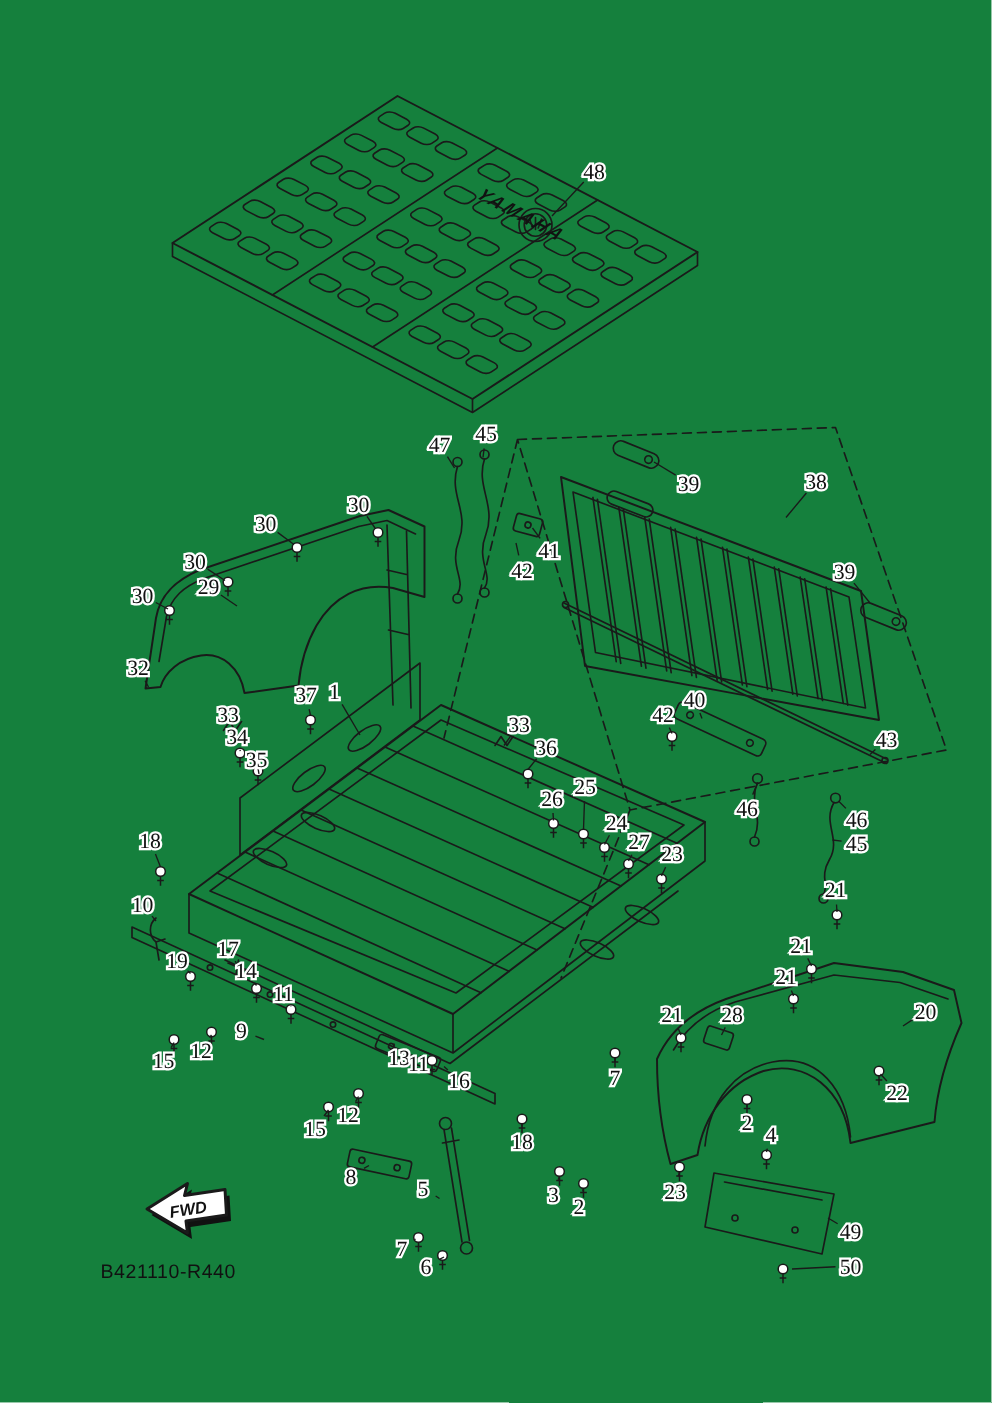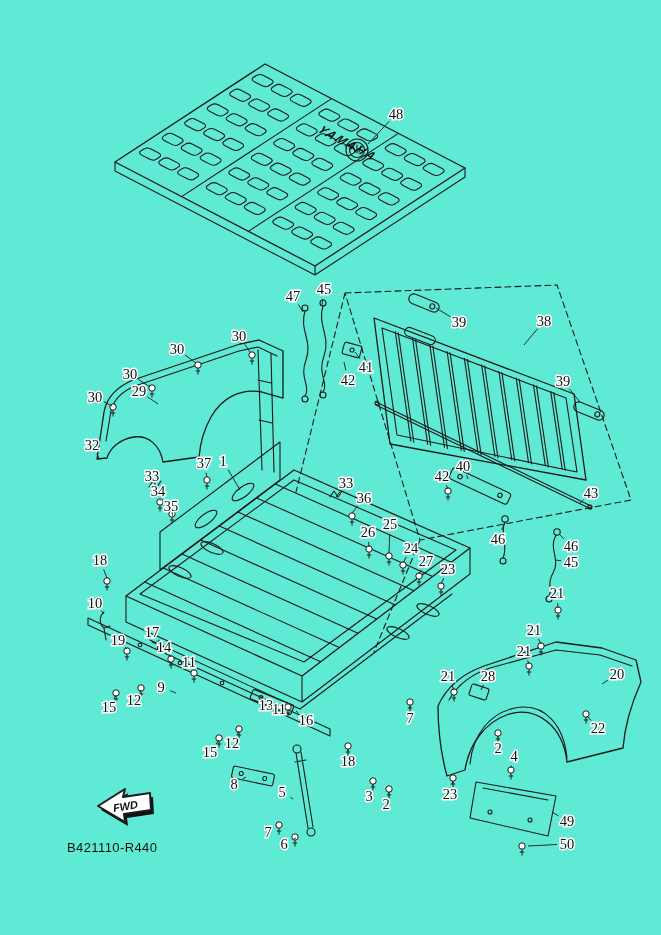--- a/index.html
+++ b/index.html
@@ -1,16 +1,16 @@
 <!DOCTYPE html>
 <html><head>
 <meta charset="utf-8">
 <style>
   html,body{margin:0;padding:0;background:#fff;}
-  .stage{position:relative;width:661px;height:935px;background:#5eead4;overflow:hidden;}
+  .stage{position:relative;width:661px;height:935px;background:#15803d;overflow:hidden;}
   svg{display:block;}
   .dash{stroke-dasharray:6 4;}
   .code{font:13px "Liberation Sans",sans-serif;fill:#111;letter-spacing:.4px;}
   .fwd{font:italic 700 11px "Liberation Sans",sans-serif;fill:#111;text-anchor:middle;}
   .brand{font:700 12px "Liberation Sans",sans-serif;fill:#111;letter-spacing:2px;}
   #callout-layer text{font:14.5px "Liberation Serif",serif;fill:#111;text-anchor:middle;
       paint-order:stroke;stroke:#fff;stroke-width:3px;}
   #leader-layer line{stroke:#1a1a1a;stroke-width:.9;}
   #bolt-layer{stroke:#1a1a1a;fill:#fff;stroke-width:1;}
 </style>

